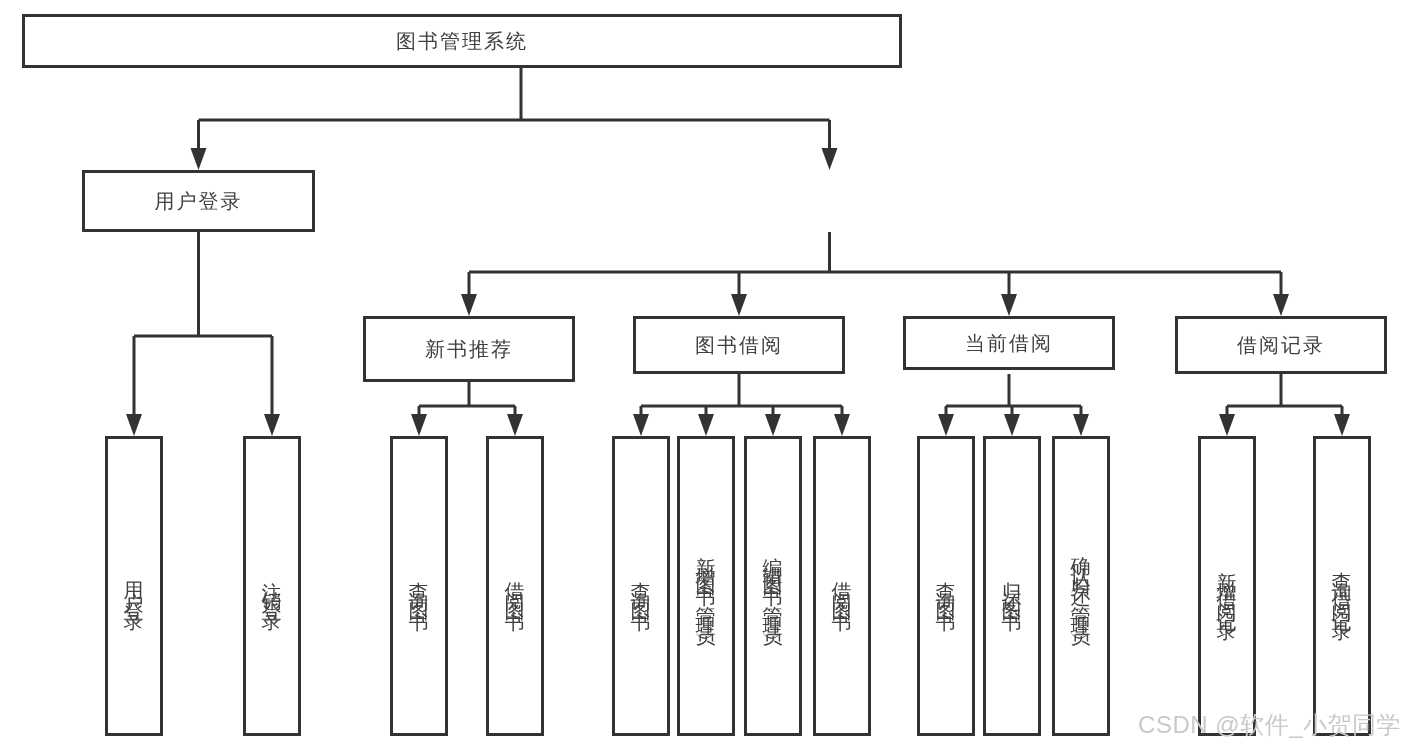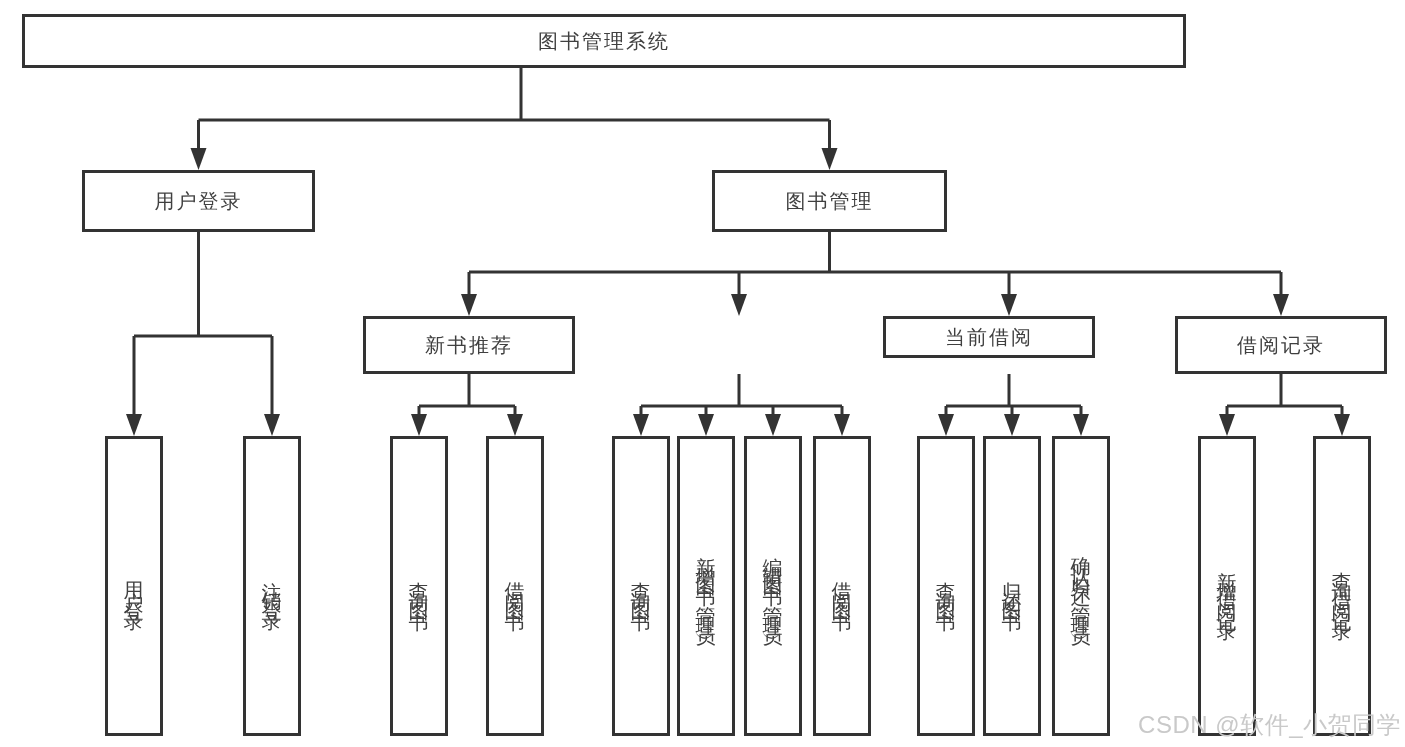--- a/index.html
+++ b/index.html
@@ -107,35 +107,35 @@
       <polygon points="1004,414 1020,414 1012,436"></polygon>
       <polygon points="1073,414 1089,414 1081,436"></polygon>
     </g>
     <g>
       <path d="M1281 374 V406 M1227 406 H1342 M1227 406 V418 M1342 406 V418"></path>
       <polygon points="1219,414 1235,414 1227,436"></polygon>
       <polygon points="1334,414 1350,414 1342,436"></polygon>
     </g>
   </svg>
 
-  <div class="node h" style="left:22px; top:14px; width:1164px; height:54px;">
+  <div class="node h" style="left:22px; top:14px; width:880px; height:54px;">
     <span>图书管理系统</span>
   </div>
 
   <div class="node h" style="left:82px; top:170px; width:233px; height:62px;">
     <span>用户登录</span>
   </div>
-  <div class="node h" style="left:712px; top:170px; width:235px; height:62px;">
-    <span>图书管理</span>
-  </div>
 
-  <div class="node h" style="left:363px; top:316px; width:212px; height:58px;">
+  <div class="node h" style="left:363px; top:316px; width:212px; height:66px;">
     <span>新书推荐</span>
   </div>
-  <div class="node h" style="left:883px; top:316px; width:212px; height:42px;">
+  <div class="node h" style="left:633px; top:316px; width:212px; height:58px;">
+    <span>图书借阅</span>
+  </div>
+  <div class="node h" style="left:903px; top:316px; width:212px; height:54px;">
     <span>当前借阅</span>
   </div>
   <div class="node h" style="left:1175px; top:316px; width:212px; height:58px;justify-content:center;">
     <span>借阅记录</span>
   </div>
 
   <div class="node v" style="left:105px; top:436px; width:58px; height:300px;">
     <span>用户登录</span>
   </div>
   <div class="node v" style="left:243px; top:436px; width:58px; height:300px;">

